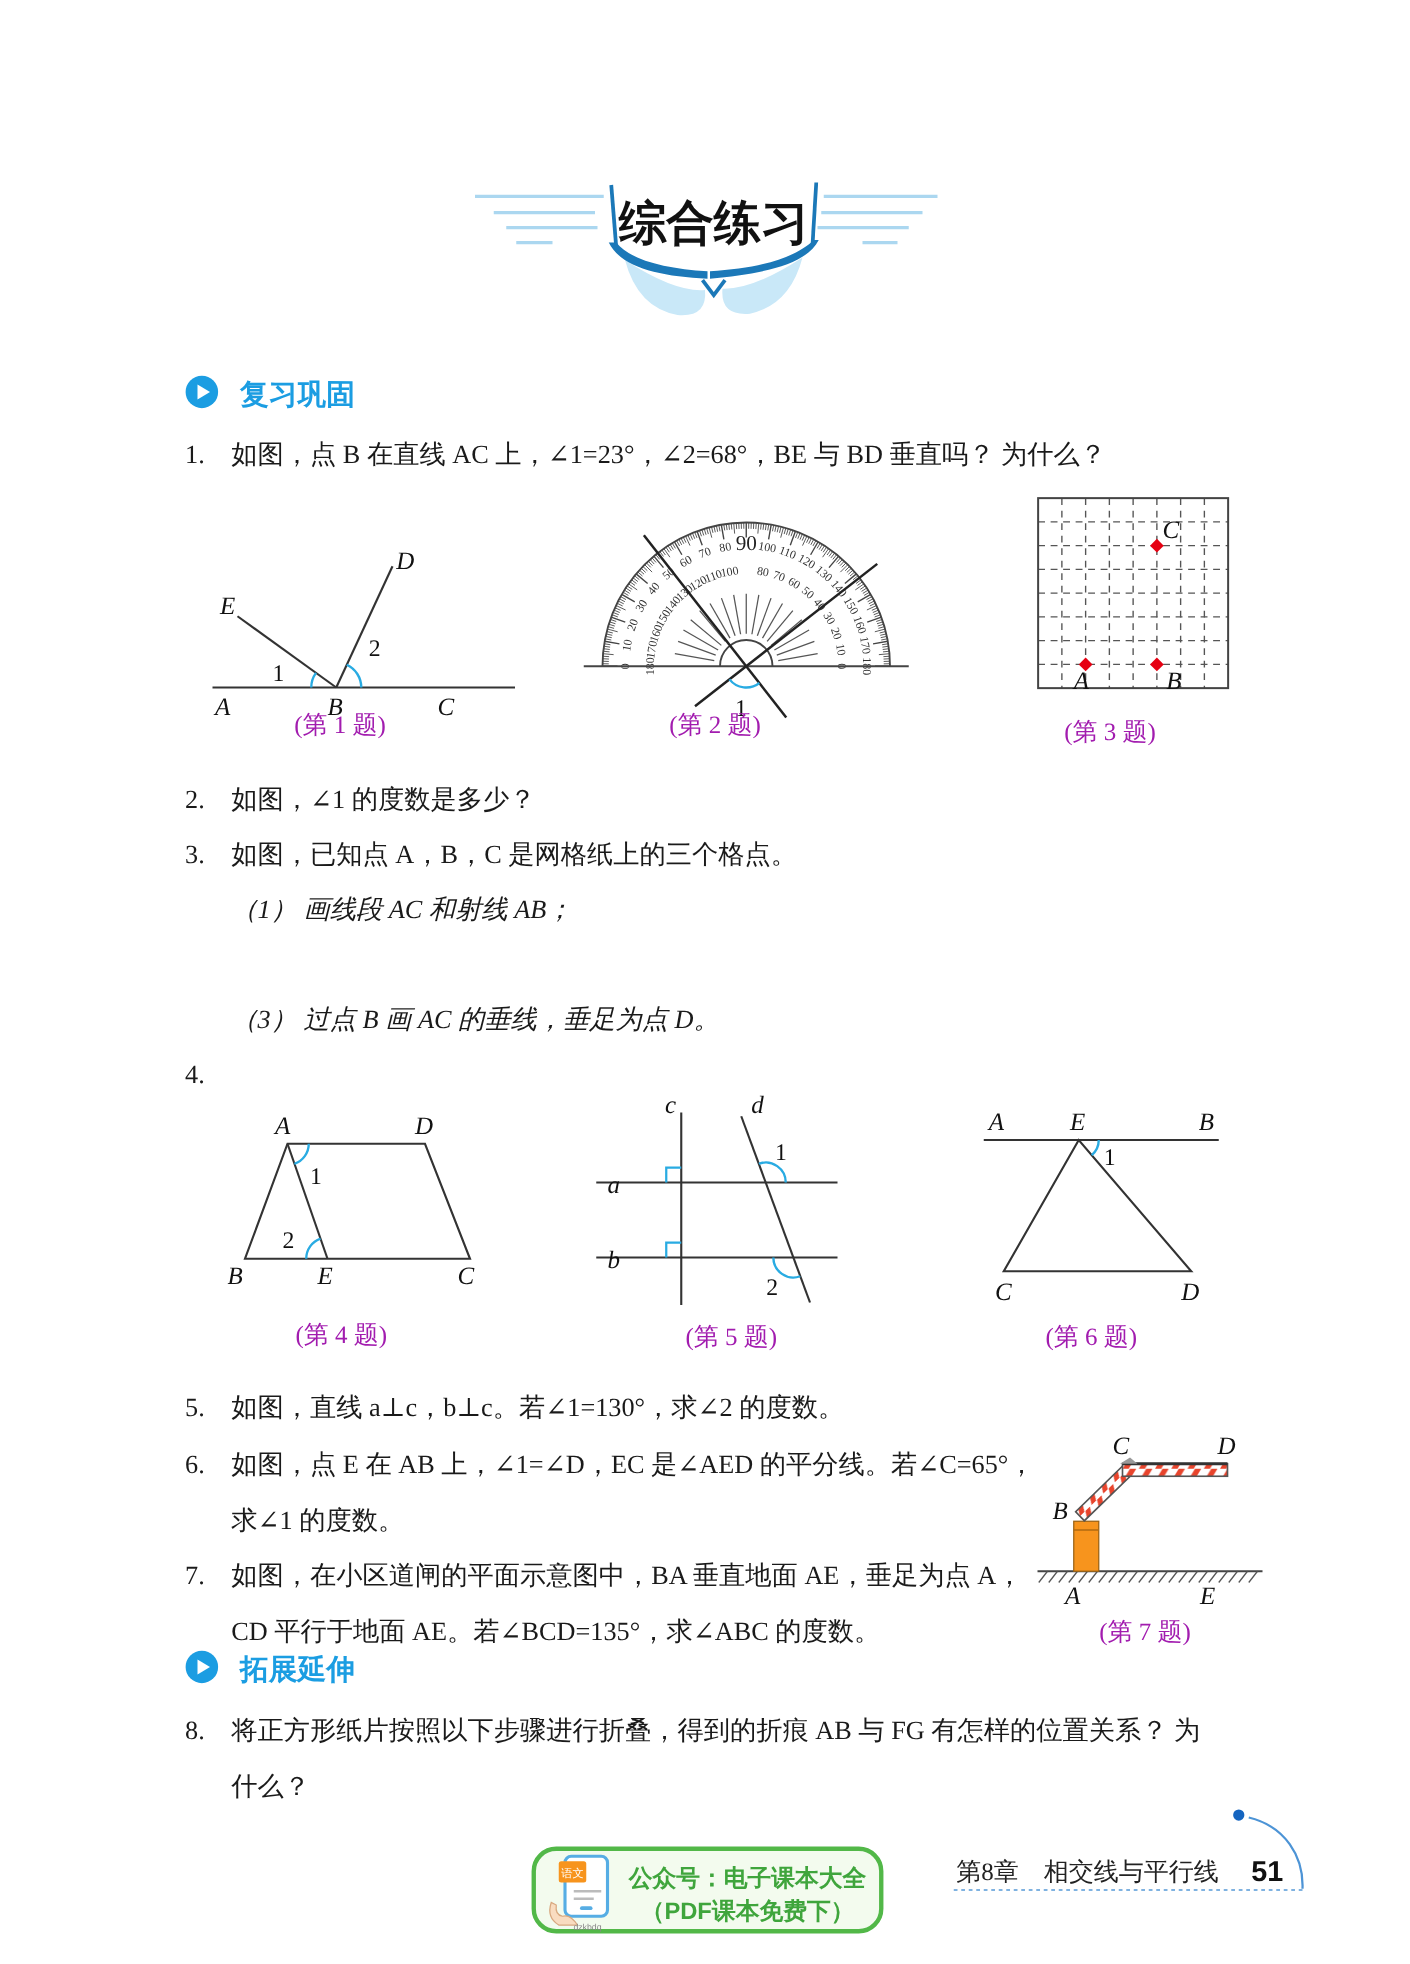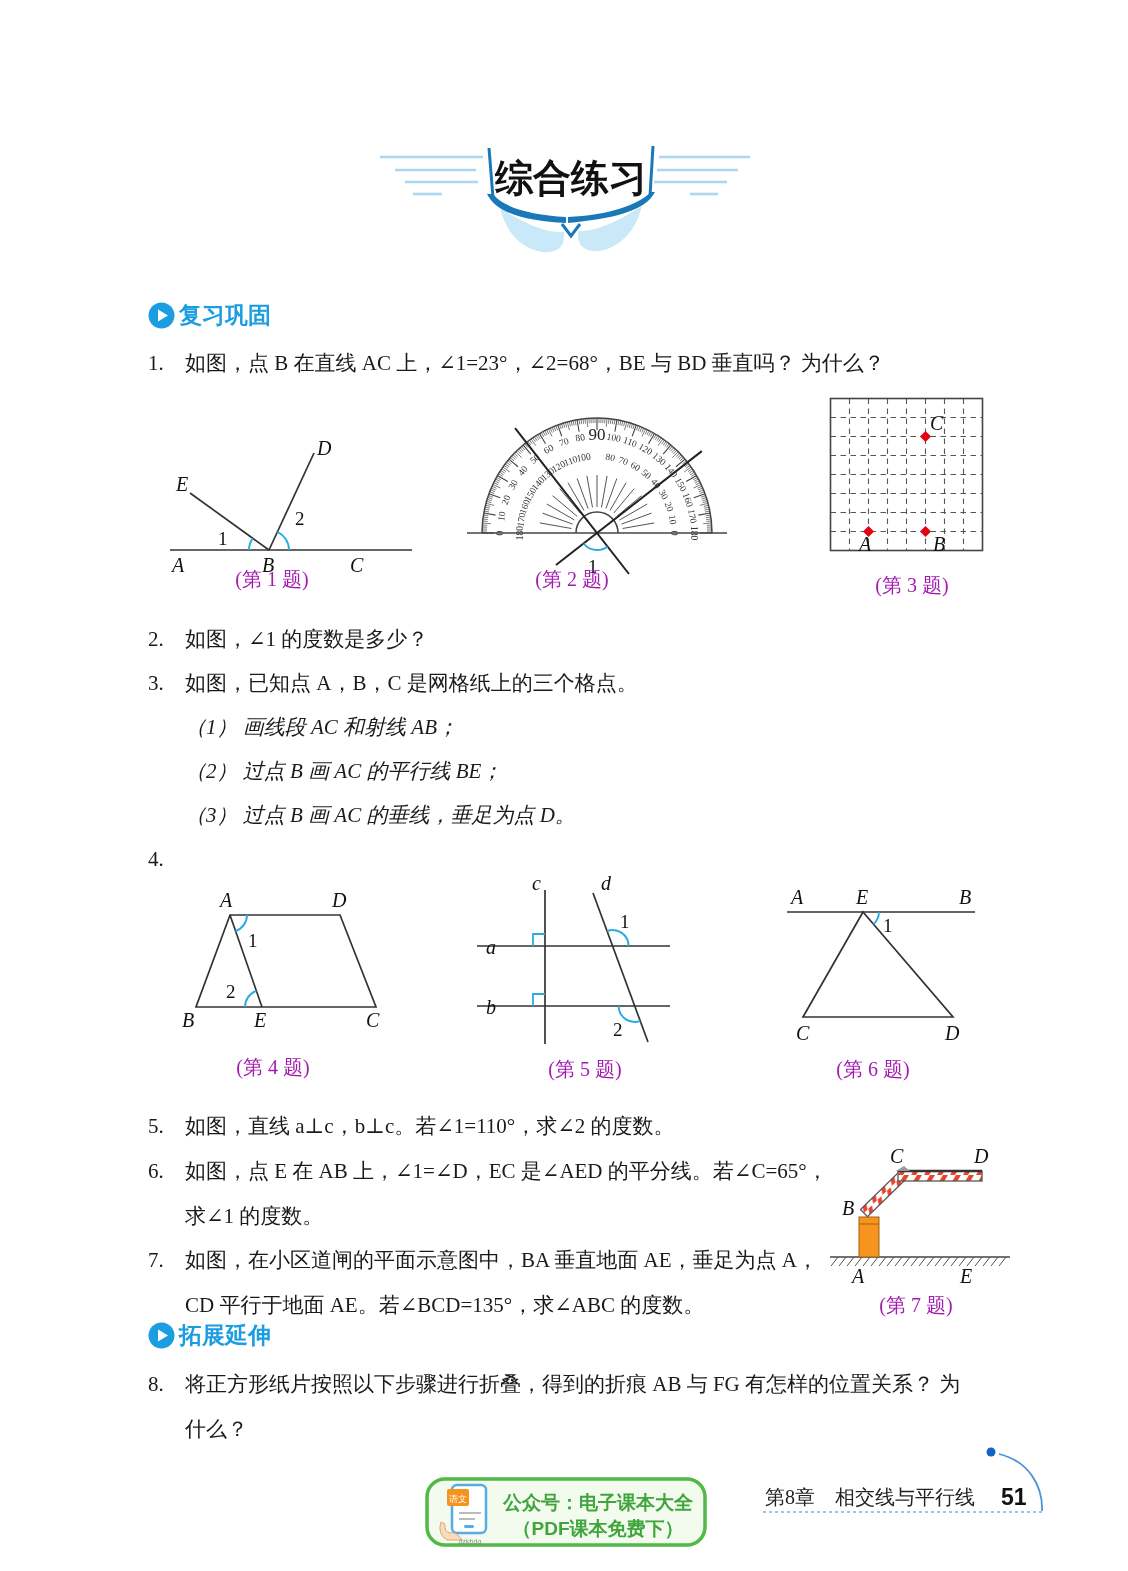--- a/index.html
+++ b/index.html
@@ -1,19 +1,19 @@
 <!DOCTYPE html>
 <html><head>
 <meta charset="utf-8">
 <style>
   html,body{margin:0;padding:0;background:#ffffff;}
   .page{position:relative;width:1128px;height:1571px;background:#fff;overflow:hidden;
         font-family:"Liberation Serif","DejaVu Serif",serif;color:#1a1a1a;}
   .abs{position:absolute;}
-  .sec-header{position:absolute;display:flex;align-items:center;gap:4px;
+  .sec-header{position:absolute;display:flex;align-items:flex-start;gap:17px;
         font-family:"Liberation Sans","DejaVu Sans",sans-serif;font-weight:bold;
         font-size:23px;color:#1B9DE2;}
   .problem{position:absolute;font-size:21px;line-height:45px;padding-left:37px;}
   .pnum{position:absolute;left:0;top:0;}
   .subitem{position:absolute;font-size:21px;line-height:45px;font-style:italic;}
   .figcap{position:absolute;width:140px;text-align:center;font-size:20px;color:#a21caf;}
   svg text.lbl{font-family:"Liberation Serif","DejaVu Serif",serif;font-style:italic;
         font-size:20px;fill:#111;}
   svg text.num{font-family:"Liberation Serif","DejaVu Serif",serif;font-size:19px;fill:#111;}
   svg text.prot-num{font-family:"Liberation Serif","DejaVu Serif",serif;font-size:9.5px;fill:#333;}
@@ -67,21 +67,20 @@
   <div class="problem" style="left:148px;top:617px;width:840px">
     <span class="pnum">2.</span>
     <span>如图，∠1 的度数是多少？</span>
   </div>
 
   <div class="problem" style="left:148px;top:661px;width:840px">
     <span class="pnum">3.</span>
     <span>如图，已知点 A，B，C 是网格纸上的三个格点。</span>
   </div>
   <div class="subitem" style="left:185px;top:705px">（1） 画线段 AC 和射线 AB；</div>
-  <div class="subitem" style="left:185px;top:749px">（2） 过点 B 画 AC 的平行线 BE；</div>
   <div class="subitem" style="left:185px;top:793px">（3） 过点 B 画 AC 的垂线，垂足为点 D。</div>
 
   <div class="problem" style="left:148px;top:837px;width:840px">
     <span class="pnum">4.</span>
   </div>
 
   <svg class="abs" style="left:162px;top:425px" width="270" height="150" viewBox="0 0 270 150">
     <g stroke="#333" stroke-width="1.7">
       <line x1="8" y1="125" x2="250" y2="125"></line>
       <line x1="107" y1="125" x2="28" y2="68"></line>
@@ -371,21 +370,21 @@
         <line x1="2.5" y1="135.5" x2="154.5" y2="135.5" stroke="#555" stroke-width="1.1" stroke-dasharray="5.5 4.5"></line>
         <rect x="2.5" y="2.5" width="152" height="152" fill="none" stroke="#444" stroke-width="1.6"></rect>
         <path d="M 40.5 130 L 46 135.5 L 40.5 141 L 35 135.5 Z" fill="#E60012"></path>
         <path d="M 97.5 130 L 103 135.5 L 97.5 141 L 92 135.5 Z" fill="#E60012"></path>
         <path d="M 97.5 35 L 103 40.5 L 97.5 46 L 92 40.5 Z" fill="#E60012"></path>
       </g>
     <text class="lbl" x="31" y="155">A</text>
     <text class="lbl" x="105" y="155">B</text>
     <text class="lbl" x="102" y="34">C</text>
   </svg>
-  <div class="figcap" style="left:842px;top:572px">(第 3 题)</div>
+  <div class="figcap" style="left:818px;top:572px">(第 3 题)</div>
 
   <svg class="abs" style="left:168px;top:885px" width="240" height="150" viewBox="0 0 240 150">
     <g stroke="#333" stroke-width="1.7" fill="none">
       <path d="M 28 122 L 208 122 L 172 30 L 62 30 Z"></path>
       <line x1="62" y1="30" x2="94" y2="122"></line>
     </g>
     <g stroke="#29ABE2" stroke-width="1.9" fill="none">
       <path d="M 79 30 A 17 17 0 0 1 67.5 46.1"></path>
       <path d="M 77 122 A 17 17 0 0 1 88.4 105.9"></path>
     </g>
@@ -433,21 +432,21 @@
     <text class="lbl" x="81" y="24">E</text>
     <text class="lbl" x="184" y="24">B</text>
     <text class="lbl" x="21" y="160">C</text>
     <text class="lbl" x="170" y="160">D</text>
     <text class="num" x="108" y="52">1</text>
   </svg>
   <div class="figcap" style="left:803px;top:1056px">(第 6 题)</div>
 
   <div class="problem" style="left:148px;top:1104px;width:750px">
     <span class="pnum">5.</span>
-    <span>如图，直线 a⊥c，b⊥c。若∠1=110°，求∠2 的度数。</span>
+    <span>如图，直线 a⊥c，b⊥c。若∠1=130°，求∠2 的度数。</span>
   </div>
   <div class="problem" style="left:148px;top:1149px;width:645px">
     <span class="pnum">6.</span>
     <span>如图，点 E 在 AB 上，∠1=∠D，EC 是∠AED 的平分线。若∠C=65°，求∠1 的度数。</span>
   </div>
   <div class="problem" style="left:148px;top:1238px;width:645px">
     <span class="pnum">7.</span>
     <span>如图，在小区道闸的平面示意图中，BA 垂直地面 AE，垂足为点 A，CD 平行于地面 AE。若∠BCD=135°，求∠ABC 的度数。</span>
   </div>
 

